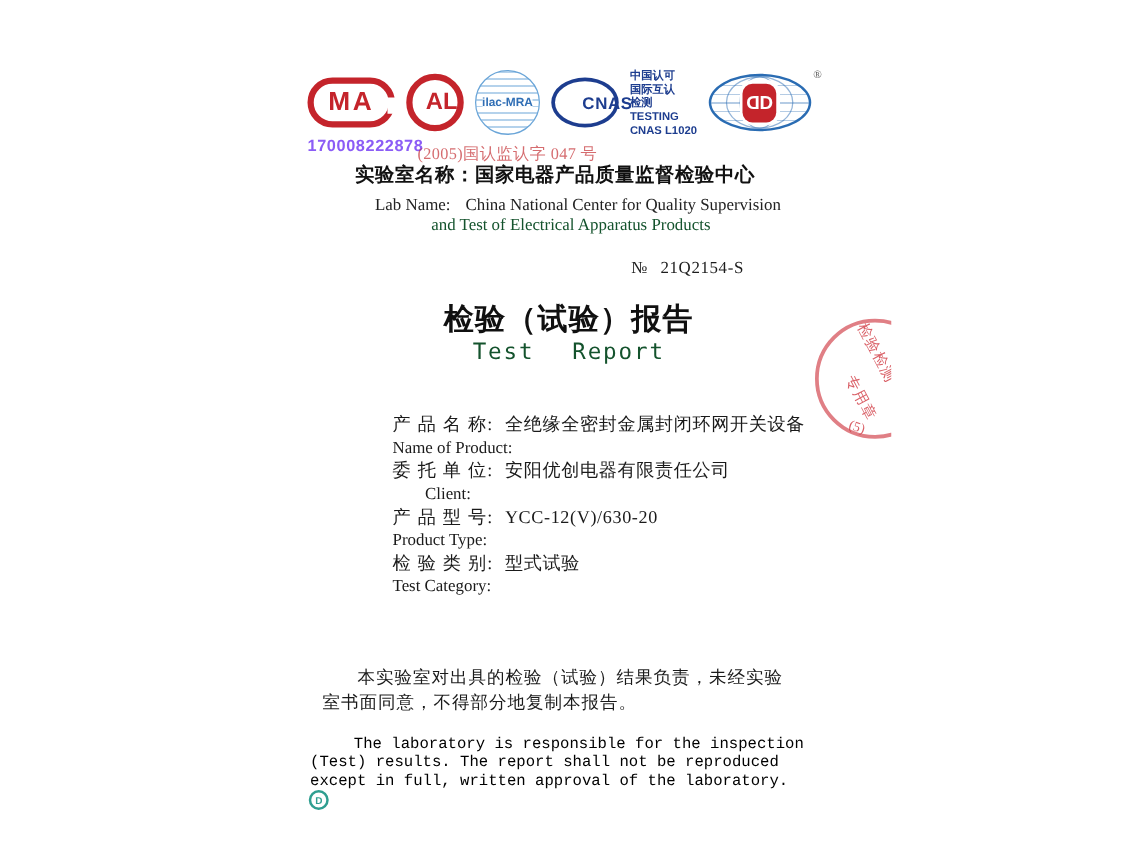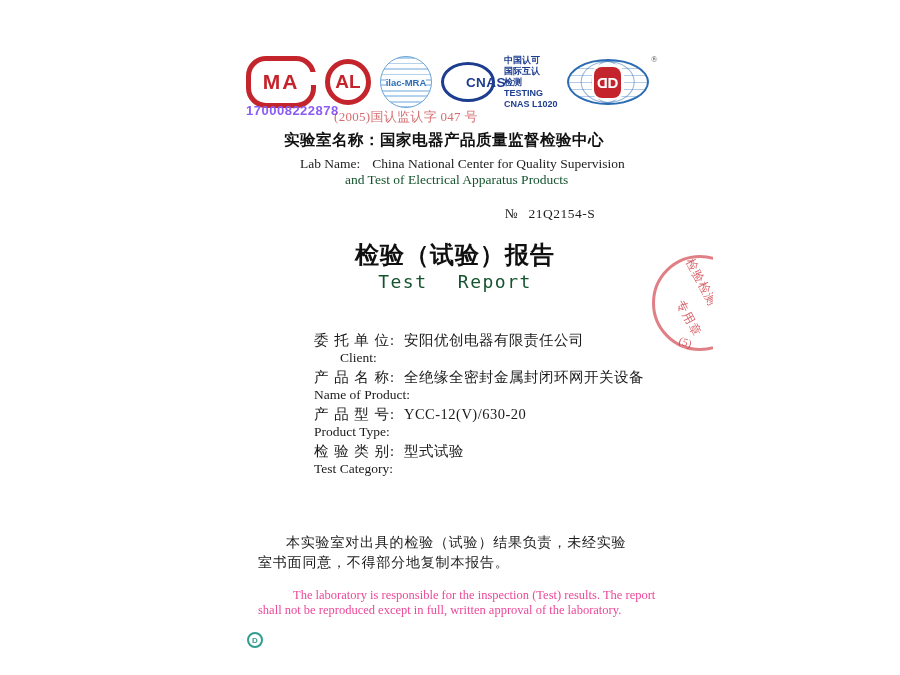--- a/index.html
+++ b/index.html
@@ -2,30 +2,30 @@
 <html><head>
 <meta charset="utf-8">
 <style>
   html,body{margin:0;padding:0;}
   body{
     width:900px;height:675px;position:relative;background:#ffffff;overflow:hidden;
     font-family:"Liberation Serif",serif;color:#1c1c1c;
   }
   
   .logos-row{position:absolute;left:246px;top:55px;display:flex;align-items:center;height:54px;gap:9px;}
-  .cma{position:relative;width:70px;height:52px;border:5px solid #c4242b;border-radius:20px;
+  .cma{position:relative;width:70px;height:40px;border:5px solid #c4242b;border-radius:20px;
        display:flex;align-items:center;justify-content:center;box-sizing:border-box;flex:none;}
   .cma-text{font:bold 21px "Liberation Sans",sans-serif;color:#c4242b;letter-spacing:2px;}
   .cma-notch{position:absolute;right:-6px;top:11px;width:7px;height:13px;background:#fff;}
   .cma-number{position:absolute;left:-5px;top:42px;font:bold 13px "Liberation Sans",sans-serif;
               color:#8b5cf6;letter-spacing:.5px;white-space:nowrap;}
   .cma-note{position:absolute;left:83px;top:47px;font-size:13px;color:rgba(195,45,50,.7);
             white-space:nowrap;letter-spacing:.3px;}
   .cal{width:46px;height:46px;border:5px solid #c4242b;border-radius:50%;box-sizing:border-box;
-       display:flex;align-items:center;justify-content:center;flex:none;}
+       display:flex;align-items:center;justify-content:flex-end;flex:none;}
   .cal-text{font:bold 19px "Liberation Sans",sans-serif;color:#c4242b;}
   .ilac{width:52px;height:52px;border:1.5px solid #6aa5d8;border-radius:50%;box-sizing:border-box;
         background:repeating-linear-gradient(to bottom,rgba(106,165,216,.5) 0 1.5px,transparent 1.5px 5.5px);
         display:flex;align-items:center;justify-content:center;flex:none;}
   .ilac-text{font:bold 9.5px "Liberation Sans",sans-serif;color:#2f6eb5;background:rgba(255,255,255,.88);padding:1px 0;}
   .cnas{width:54px;height:40px;border:3px solid #1d3d8f;border-radius:50%;box-sizing:border-box;
         display:flex;align-items:center;justify-content:center;flex:none;}
   .cnas-text{font:bold 13.5px "Liberation Sans",sans-serif;color:#1d3d8f;letter-spacing:.5px;margin-left:36px;}
   .cnas-caption{display:flex;flex-direction:column;justify-content:center;flex:none;
         font:bold 9px "Liberation Sans",sans-serif;color:#1d3d8f;line-height:11px;white-space:nowrap;}
@@ -71,23 +71,23 @@
   .fields{position:absolute;left:314px;top:331px;white-space:nowrap;}
   .field-row{margin-bottom:3px;}
   .f-cn{font-size:14.5px;line-height:18px;color:#1a1a1a;}
   .f-label{letter-spacing:1px;}
   .f-value{margin-left:9px;letter-spacing:.5px;}
   .f-en{font-size:13.5px;line-height:15px;margin-top:1px;color:#1a1a1a;}
   .f-en.indent{padding-left:26px;}
   
   .footer-cn{position:absolute;left:258px;top:519px;width:374px;font-size:14px;line-height:19.5px;
         text-indent:2em;letter-spacing:.8px;color:#1a1a1a;}
-  .footer-en{position:absolute;left:258px;top:575px;width:412px;
-        font-family:Liberation Serif, serif;font-size:12.5px;line-height:15px;
-        text-indent:2.8em;color:#ec4899;}
+  .footer-en{position:absolute;left:248px;top:575px;width:412px;
+        font-family:Liberation Mono, monospace;font-size:12.5px;line-height:15px;
+        text-indent:2.8em;color:#000000;}
   
   .corner-mark{position:absolute;left:247px;top:632px;width:16px;height:16px;border:2px solid #2f9e90;
         border-radius:50%;box-sizing:border-box;display:flex;align-items:center;justify-content:center;}
   .corner-mark span{font:bold 8px "Liberation Sans",sans-serif;color:#2f9e90;}
 </style>
 </head>
 <body>
 
 <div class="logos-row">
   <div class="cma">
@@ -145,29 +145,29 @@
 <div class="stamp-clip">
   <span class="stamp-circle"></span>
   <span class="stamp-txt stamp-t1">检验检测</span>
   <span class="stamp-txt stamp-t2">专用章</span>
   <span class="stamp-txt stamp-t3">(5)</span>
 </div>
 
 <div class="fields">
   <div class="field-row">
     <div class="f-cn">
+      <span class="f-label">产 品 名 称:</span><span class="f-value">全绝缘全密封金属封闭环网开关设备</span>
+    </div>
+    <div class="f-en">Name of Product:</div>
+  </div>
+  <div class="field-row">
+    <div class="f-cn">
       <span class="f-label">委 托 单 位:</span><span class="f-value">安阳优创电器有限责任公司</span>
     </div>
     <div class="f-en indent">Client:</div>
-  </div>
-  <div class="field-row">
-    <div class="f-cn">
-      <span class="f-label">产 品 名 称:</span><span class="f-value">全绝缘全密封金属封闭环网开关设备</span>
-    </div>
-    <div class="f-en">Name of Product:</div>
   </div>
   <div class="field-row">
     <div class="f-cn">
       <span class="f-label">产 品 型 号:</span><span class="f-value">YCC-12(V)/630-20</span>
     </div>
     <div class="f-en">Product Type:</div>
   </div>
   <div class="field-row">
     <div class="f-cn">
       <span class="f-label">检 验 类 别:</span><span class="f-value">型式试验</span>

